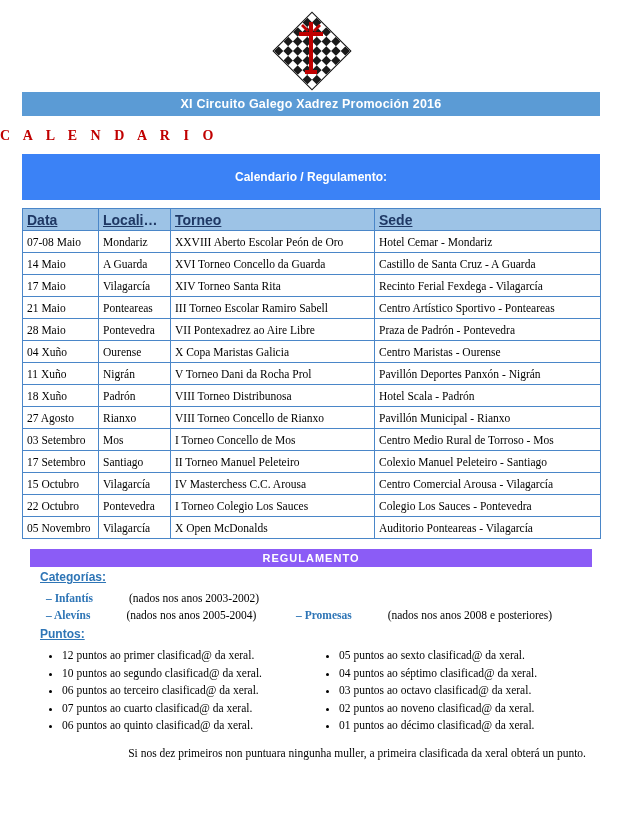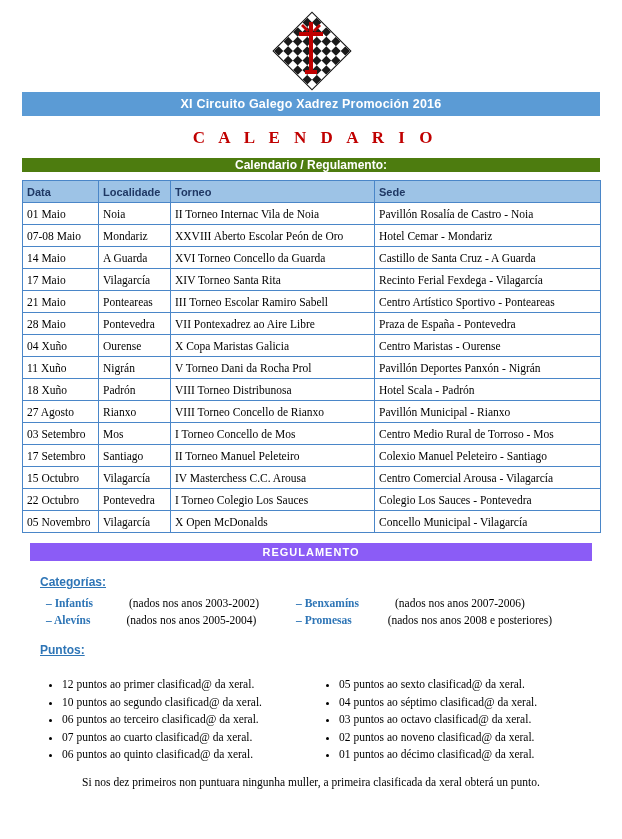--- a/index.html
+++ b/index.html
@@ -64,37 +64,36 @@
     background: #5b9bd5;
     color: #ffffff;
     text-align: center;
     font-family: "Liberation Sans", sans-serif;
     font-weight: bold;
     font-size: 12.5px;
     padding: 5px 0 5px 0;
     letter-spacing: 0.2px;
   }
   .calendario-title {
-    text-align: center;
     color: #c00000;
     font-family: "Liberation Serif", serif;
     font-weight: bold;
-    font-size: 17px;
+    font-size: 14px;
     letter-spacing: 5px;
-    margin: 12px 0 10px 8px;
+    margin: 12px 0 10px 0;
   }
   .subbar {
     margin: 0 22px;
-    background: #4d7c0f;
+    background: #3b82f6;
     color: #ffffff;
     text-align: center;
     font-family: "Liberation Sans", sans-serif;
     font-weight: bold;
     font-size: 12px;
-    padding: 0 0;
+    padding: 16px 0;
   }
 
   
   table.cal {
     margin: 8px 22px 0 22px;
     border-collapse: collapse;
     width: calc(100% - 44px);
     font-family: "Liberation Serif", serif;
     font-size: 11.5px;
     table-layout: fixed;
@@ -106,22 +105,23 @@
     white-space: nowrap;
     overflow: hidden;
     text-overflow: ellipsis;
     height: 17px;
   }
   table.cal thead th {
     background: #9dc3e6;
     color: #1f3864;
     font-family: "Liberation Sans", sans-serif;
     font-weight: bold;
-    font-size: 11px;
+    font-size: 14px;
     text-align: left;
+    text-decoration: underline;
   }
   col.c-data    { width: 76px; }
   col.c-loc     { width: 72px; }
   col.c-torneo  { width: 204px; }
   col.c-sede    { width: 226px; }
 
   
   .regbar {
     margin: 10px 30px 0 30px;
     background: #8b5cf6;
@@ -132,21 +132,21 @@
     font-size: 11px;
     letter-spacing: 1px;
     padding: 3px 8px;
   }
   .section-label {
     color: #2e75b6;
     font-family: "Liberation Sans", sans-serif;
     font-weight: bold;
     font-size: 12px;
     text-decoration: underline;
-    margin: 14px 0 6px 40px;
+    margin: 3px 0 6px 40px;
   }
   .cats {
     margin: 0 36px 0 46px;
     font-family: "Liberation Serif", serif;
     font-size: 11.5px;
     line-height: 17px;
   }
   .cat-row {
     display: flex;
   }
@@ -166,35 +166,34 @@
 
   
   .puntos-wrap {
     margin: 2px 28px 0 40px;
     display: flex;
     font-family: "Liberation Serif", serif;
     font-size: 11.5px;
   }
   .puntos-col {
     flex: 1;
-    margin-top: 13px;
   }
   .puntos-col ul {
     margin: 0;
     padding-left: 22px;
     list-style: disc;
   }
   .puntos-col li {
     line-height: 17.5px;
   }
   .note {
     margin: 12px 36px 0 36px;
     font-family: "Liberation Serif", serif;
     font-size: 11.5px;
-    text-align: center;
+    text-align: right;
   }
 </style>
 </head>
 <body>
 
 <div class="page">
 
   <div class="logo-wrap">
     <div class="logo">
       <div class="logo-diamond"></div>
@@ -223,26 +222,20 @@
     <thead>
       <tr>
         <th>Data</th>
         <th>Localidade</th>
         <th>Torneo</th>
         <th>Sede</th>
       </tr>
     </thead>
     <tbody>
       <tr>
-          <td>01 Maio</td>
-          <td>Noia</td>
-          <td>II Torneo Internac Vila de Noia</td>
-          <td>Pavillón Rosalía de Castro - Noia</td>
-        </tr>
-      <tr>
           <td>07-08 Maio</td>
           <td>Mondariz</td>
           <td>XXVIII Aberto Escolar Peón de Oro</td>
           <td>Hotel Cemar - Mondariz</td>
         </tr>
       <tr>
           <td>14 Maio</td>
           <td>A Guarda</td>
           <td>XVI Torneo Concello da Guarda</td>
           <td>Castillo de Santa Cruz - A Guarda</td>
@@ -256,21 +249,21 @@
       <tr>
           <td>21 Maio</td>
           <td>Ponteareas</td>
           <td>III Torneo Escolar Ramiro Sabell</td>
           <td>Centro Artístico Sportivo - Ponteareas</td>
         </tr>
       <tr>
           <td>28 Maio</td>
           <td>Pontevedra</td>
           <td>VII Pontexadrez ao Aire Libre</td>
-          <td>Praza de España - Pontevedra</td>
+          <td>Praza de Padrón - Pontevedra</td>
         </tr>
       <tr>
           <td>04 Xuño</td>
           <td>Ourense</td>
           <td>X Copa Maristas Galicia</td>
           <td>Centro Maristas - Ourense</td>
         </tr>
       <tr>
           <td>11 Xuño</td>
           <td>Nigrán</td>
@@ -310,38 +303,34 @@
       <tr>
           <td>22 Octubro</td>
           <td>Pontevedra</td>
           <td>I Torneo Colegio Los Sauces</td>
           <td>Colegio Los Sauces - Pontevedra</td>
         </tr>
       <tr>
           <td>05 Novembro</td>
           <td>Vilagarcía</td>
           <td>X Open McDonalds</td>
-          <td>Concello Municipal - Vilagarcía</td>
+          <td>Auditorio Ponteareas - Vilagarcía</td>
         </tr>
     </tbody>
   </table>
 
   <div class="regbar">REGULAMENTO</div>
 
   <div class="section-label">Categorías:</div>
 
   <div class="cats">
     <div class="cat-row">
       <div class="cat-col left">
         <span class="cat-name">– Infantís</span>
         <span class="cat-years">(nados nos anos 2003-2002)</span>
-      </div>
-      <div class="cat-col">
-        <span class="cat-name">– Benxamíns</span>
-        <span class="cat-years">(nados nos anos 2007-2006)</span>
       </div>
     </div>
     <div class="cat-row">
       <div class="cat-col left">
         <span class="cat-name">– Alevíns</span>
         <span class="cat-years">(nados nos anos 2005-2004)</span>
       </div>
       <div class="cat-col">
         <span class="cat-name">– Promesas</span>
         <span class="cat-years">(nados nos anos 2008 e posteriores)</span>

